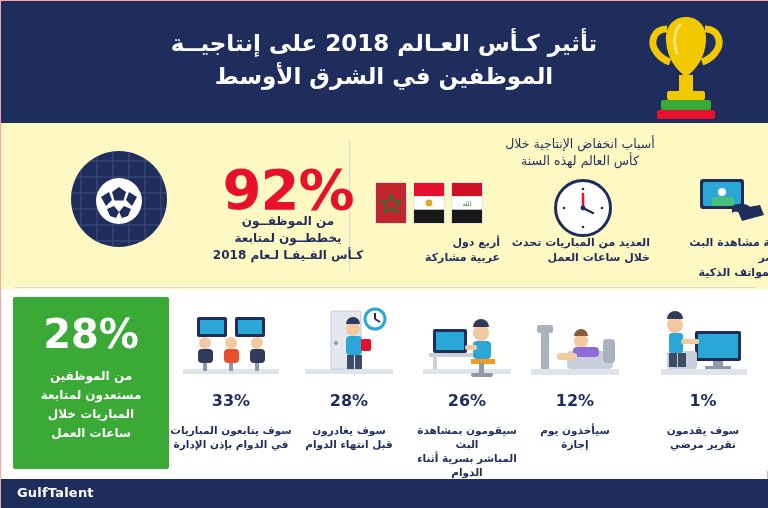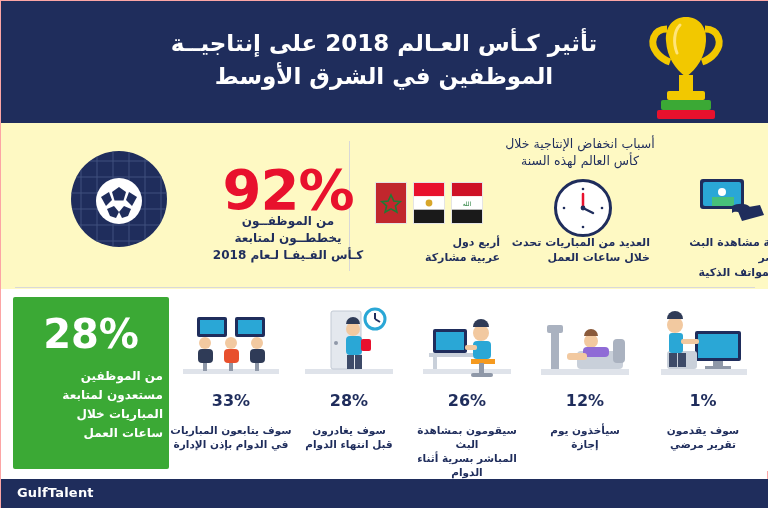--- a/index.html
+++ b/index.html
@@ -105,21 +105,21 @@
   
   .green{
     position:absolute;left:12px;top:296px;width:156px;height:172px;
     background:#3ba935;border-radius:2px;
   }
   .green .p{
     position:absolute;left:0;top:14px;width:156px;text-align:center;
     color:#ffffff;font-size:40px;font-weight:bold;direction:ltr;
   }
   .green .t{
-    position:absolute;left:6px;top:70px;width:144px;
+    position:absolute;left:6px;top:70px;width:144px;text-align:center;
     color:#ffffff;font-size:12px;line-height:19px;font-weight:bold;direction:rtl;
   }
   
   .footer{
     position:absolute;left:0;top:478px;width:768px;height:30px;background:#1f2d5c;
   }
   .brand{
     position:absolute;left:16px;top:484px;color:#ffffff;font-size:13px;
     font-weight:bold;direction:ltr;letter-spacing:.2px;
   }
@@ -292,21 +292,21 @@
             <rect x="33" y="58" width="8" height="14" fill="#3d4a68"></rect>
           </svg>
         </span>
         <span class="num">1%</span>
         <span class="lbl">
           <span>سوف يقدمون</span><br>
           <span>تقرير مرضي</span>
         </span>
       </div>
 
-      <div class="stat" style="right:118px;">
+      <div class="stat" style="right:128px;">
         <span class="art">
           <svg width="116" height="92" viewBox="0 0 116 92">
             <rect x="14" y="74" width="88" height="6" fill="#dfe3ea"></rect>
             <rect x="24" y="34" width="8" height="40" fill="#aab2c0"></rect>
             <rect x="20" y="30" width="16" height="8" rx="2" fill="#aab2c0"></rect>
             <rect x="50" y="56" width="46" height="18" rx="4" fill="#c9d0da"></rect>
             <rect x="86" y="44" width="12" height="24" rx="4" fill="#aab2c0"></rect>
             <circle cx="64" cy="46" r="7" fill="#f2c9a0"></circle>
             <path d="M57 46 a7 7 0 0 1 14 0 z" fill="#8a5a3b" transform="translate(0,-5)"></path>
             <rect x="56" y="52" width="26" height="10" rx="4" fill="#8f6bd6"></rect>

